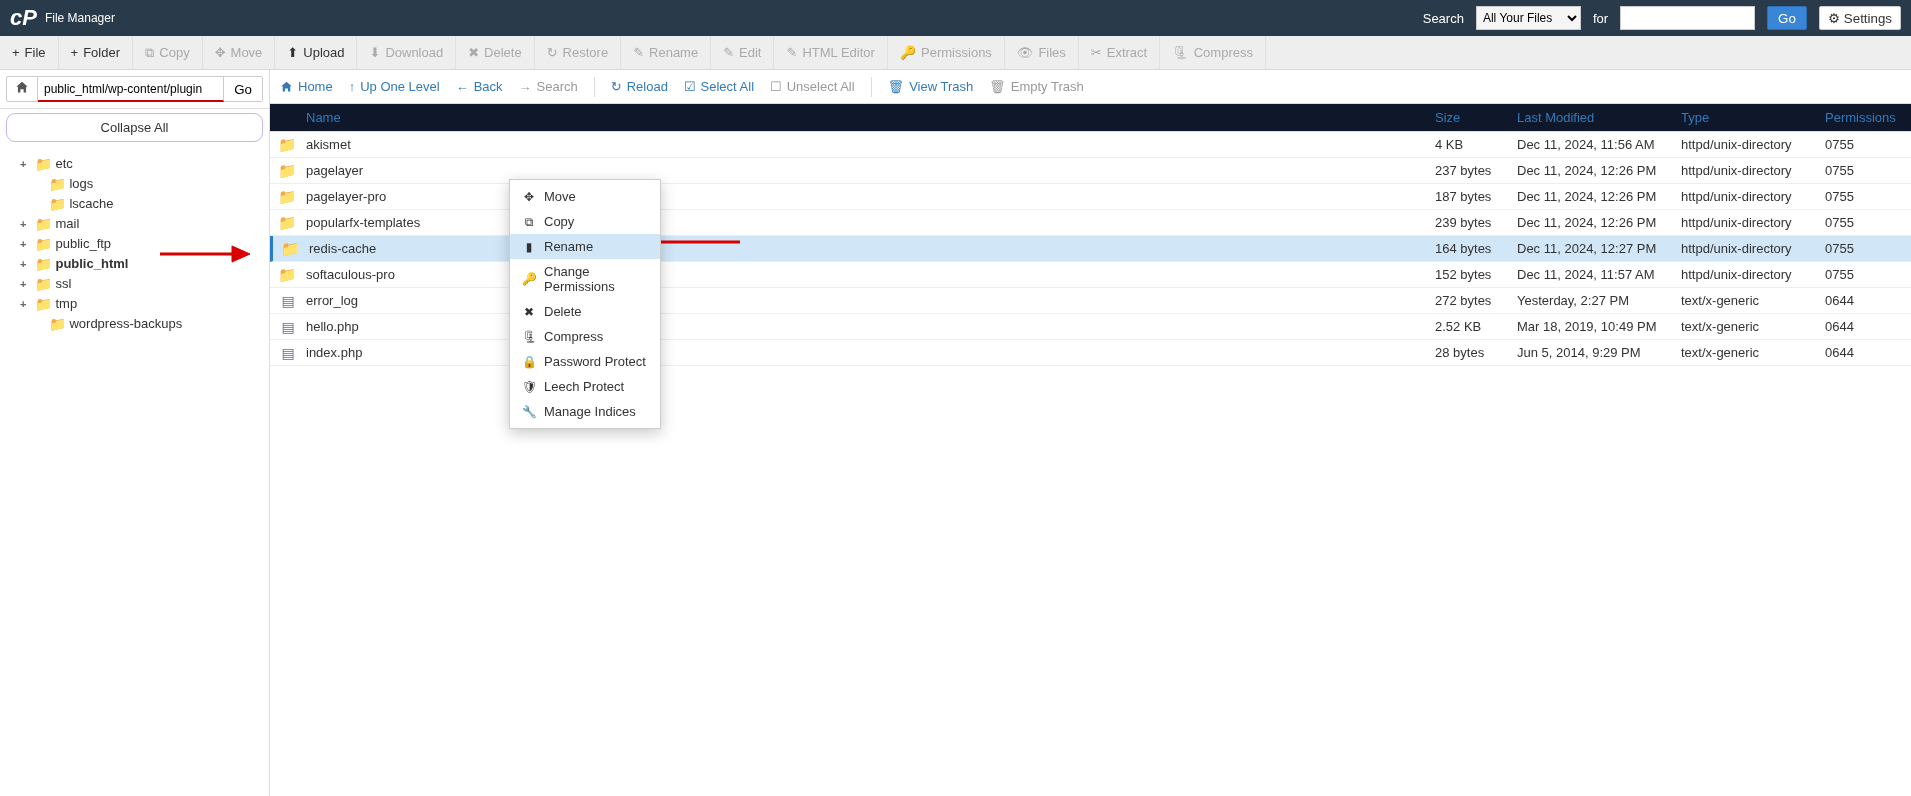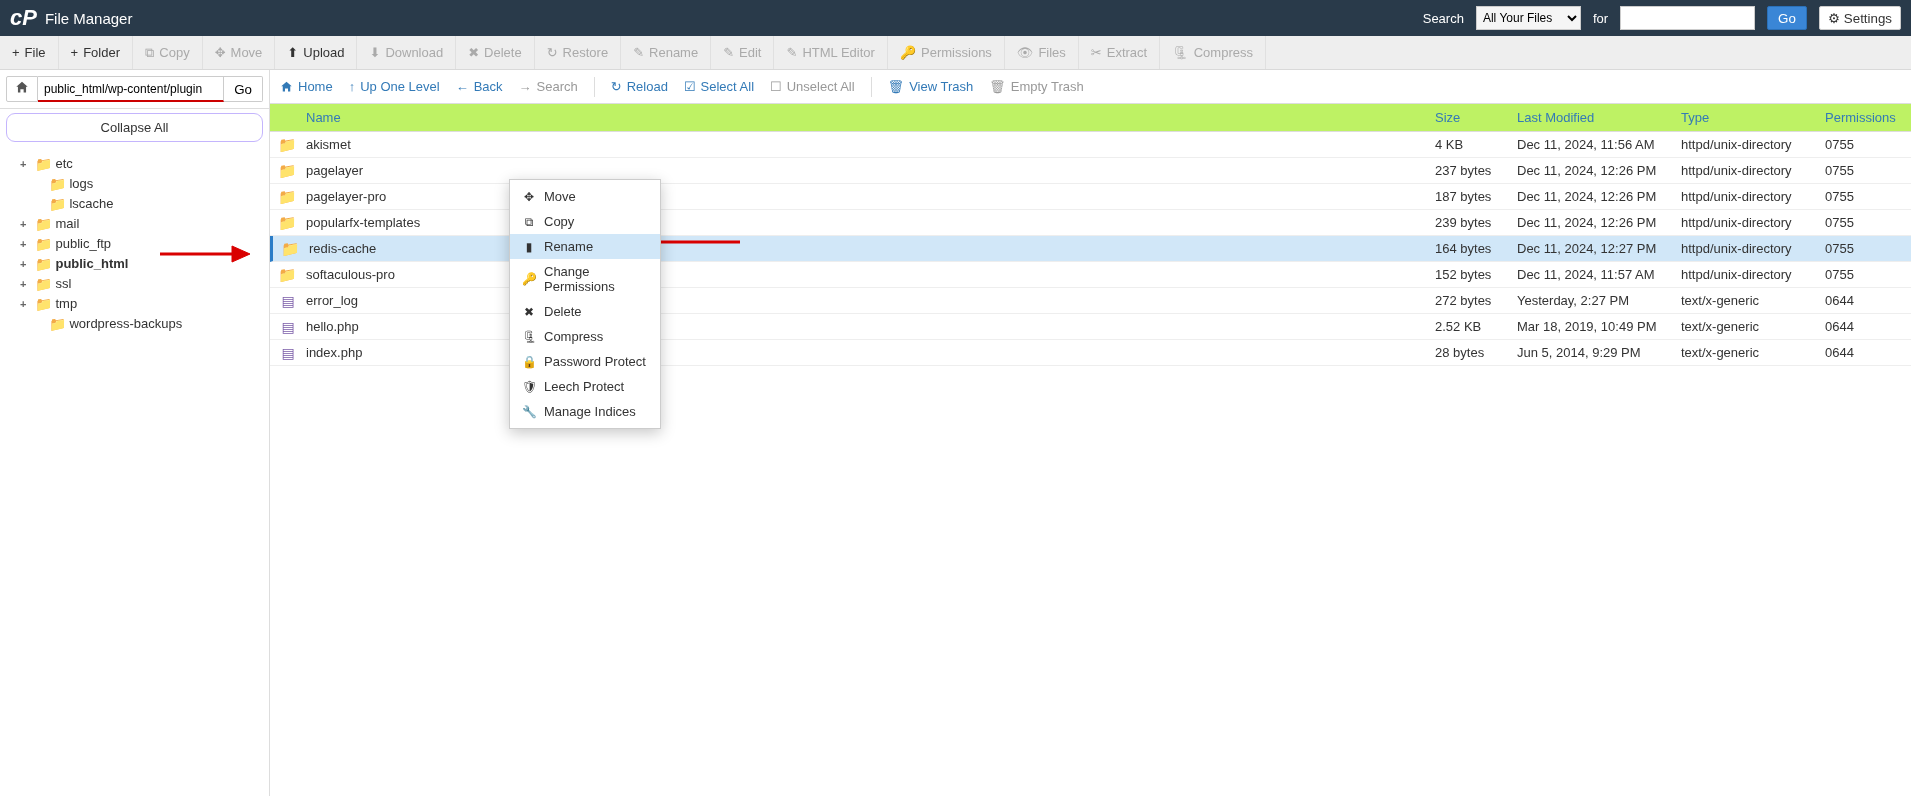--- a/index.html
+++ b/index.html
@@ -1,21 +1,21 @@
 <!DOCTYPE html>
 <html><head>
 <meta charset="utf-8">
 <style>
 * { margin: 0; padding: 0; box-sizing: border-box; font-family: -apple-system, BlinkMacSystemFont, "Segoe UI", Arial, sans-serif; }
 body { font-size: 13px; color: #333; background: #fff; }
 
 .header { background: #293a4a; color: #fff; display: flex; align-items: center; padding: 4px 10px; height: 36px; }
 .header-left { display: flex; align-items: center; gap: 8px; }
 .logo { font-size: 22px; font-style: italic; font-weight: bold; }
-.header-title { font-size: 15px; }
+.header-title { font-size: 12px; }
 .header-right { margin-left: auto; display: flex; align-items: center; gap: 12px; }
 .header-right label { font-size: 13px; }
 .header-right select { height: 24px; padding: 2px; font-size: 12px; border: 1px solid #ccc; background: #f5f5f5; width: 105px; }
 .header-right input[type=text] { height: 24px; width: 135px; padding: 2px 4px; border: 1px solid #ccc; }
 .btn-go { background: #3a86d6; color: #fff; border: 1px solid #2a70b8; height: 24px; padding: 0 10px; cursor: pointer; border-radius: 2px; }
 .btn-settings { background: #fff; color: #333; border: 1px solid #ccc; height: 24px; padding: 0 8px; cursor: pointer; border-radius: 2px; display: flex; align-items: center; gap: 4px; }
 
 .toolbar { background: #eeeeee; border-bottom: 1px solid #d9d9d9; display: flex; padding: 0; height: 34px; }
 .toolbar-btn { display: flex; align-items: center; gap: 5px; padding: 0 12px; color: #666; cursor: pointer; font-size: 13px; border-right: 1px solid #e0e0e0; }
 .toolbar-btn.enabled { color: #333; }
@@ -34,21 +34,21 @@
 .tree-node .folder-icon { color: #e8a33d; font-size: 14px; }
 .tree-node.bold { font-weight: bold; }
 .tree-node.child { padding-left: 14px; }
 
 .content { flex: 1; display: flex; flex-direction: column; position: relative; }
 .actionbar { display: flex; padding: 6px 10px; gap: 16px; border-bottom: 1px solid #ddd; align-items: center; height: 34px; }
 .action-link { display: flex; align-items: center; gap: 5px; color: #337ab7; cursor: pointer; font-size: 13px; }
 .action-link.disabled { color: #999; }
 .action-divider { width: 1px; height: 20px; background: #ddd; }
 
-.table-header { display: flex; background: #bef264; border-bottom: 1px solid #ddd; padding: 6px 0; }
+.table-header { display: flex; background: #0f172a; border-bottom: 1px solid #ddd; padding: 6px 0; }
 .table-header div { color: #337ab7; cursor: pointer; font-size: 13px; }
 .col-name { flex: 1; padding-left: 36px; min-width: 500px; }
 .col-size { width: 82px; }
 .col-modified { width: 164px; }
 .col-type { width: 144px; }
 .col-perms { width: 86px; }
 
 .row { display: flex; align-items: center; padding: 4px 0; border-bottom: 1px solid #eee; cursor: pointer; font-size: 13px; height: 26px; }
 .row.selected { background: #d1e7f8; border-left: 3px solid #2a7cc7; }
 .row .icon-cell { width: 36px; text-align: center; }

